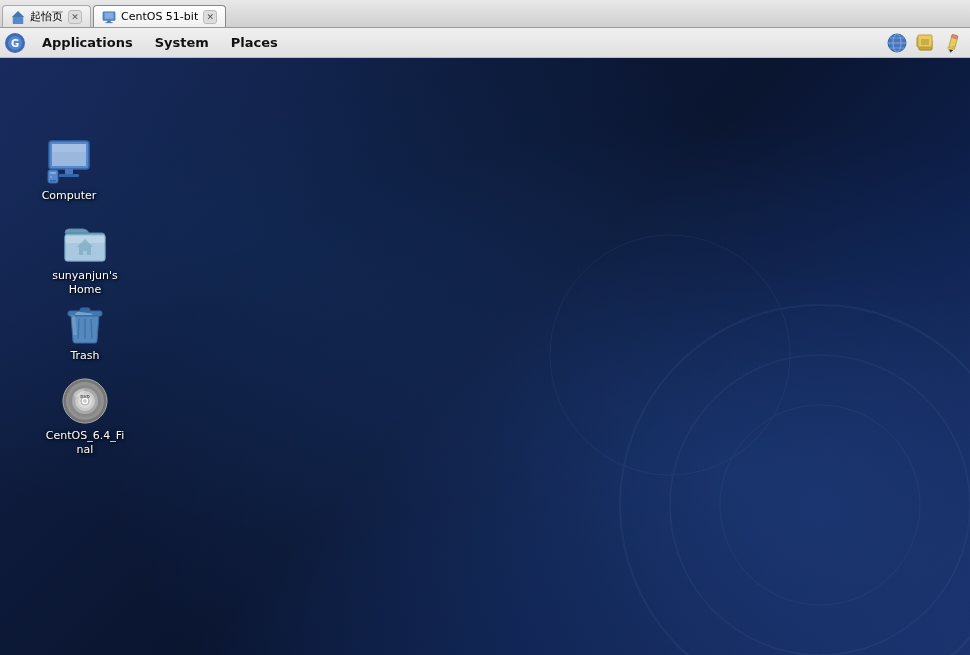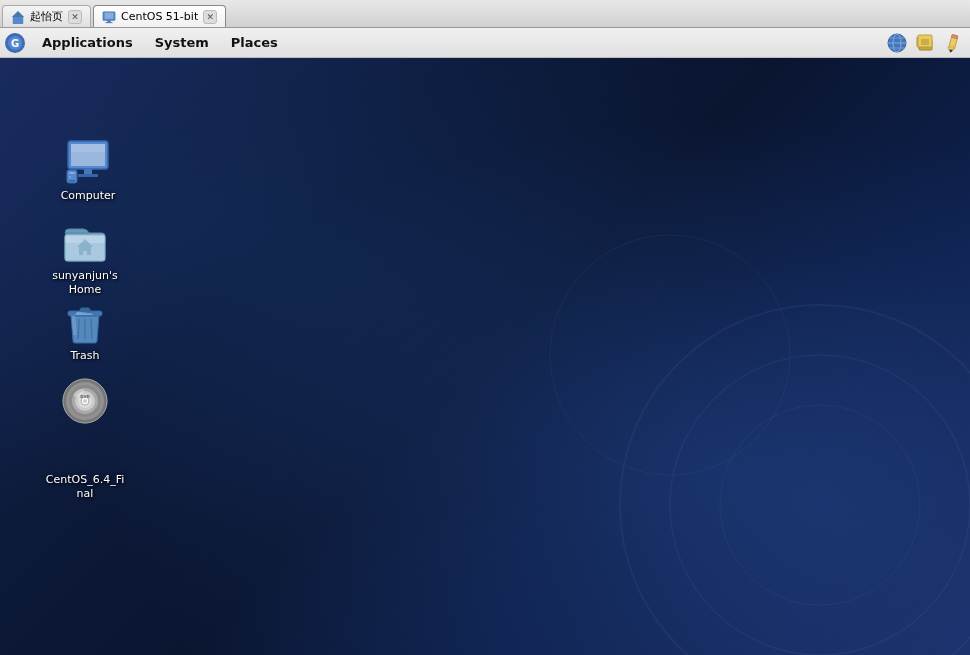--- a/index.html
+++ b/index.html
@@ -204,21 +204,21 @@
   <svg class="menu-applet" viewBox="0 0 22 22">
     <rect x="8" y="3" width="6" height="14" rx="1" fill="#e8cc60" stroke="#c0a040" stroke-width="1" transform="rotate(15 11 11)"></rect>
     <polygon points="7,17 10,20 13,14" fill="#e8cc60" stroke="#c0a040" stroke-width="0.5" transform="rotate(15 11 11)"></polygon>
     <rect x="8" y="3" width="6" height="3" rx="1" fill="#e08880" stroke="#c06060" stroke-width="0.5" transform="rotate(15 11 11)"></rect>
     <polygon points="9,18 11,21 13,18" fill="#333" transform="rotate(15 11 11)"></polygon>
   </svg>
 </div>
 
 <div id="desktop">
 
-  <div class="desktop-icon" style="left:43px; top:75px;">
+  <div class="desktop-icon" style="left:24px; top:75px;">
     <svg class="icon-img" viewBox="0 0 48 48">
 
       <rect x="4" y="4" width="40" height="28" rx="3" fill="#5588cc" stroke="#3366aa" stroke-width="1.5"></rect>
       <rect x="7" y="7" width="34" height="22" fill="#9ab8dd"></rect>
 
       <rect x="7" y="7" width="34" height="8" fill="#b0c8e8" opacity="0.5"></rect>
 
       <rect x="20" y="32" width="8" height="5" fill="#4477bb"></rect>
       <rect x="14" y="37" width="20" height="3" rx="1" fill="#3366aa"></rect>
 
@@ -261,21 +261,21 @@
 
       <rect x="4" y="18" width="40" height="8" rx="2" fill="rgba(255,255,255,0.2)"></rect>
 
       <polygon points="24,22 16,30 32,30" fill="#7aaac0" opacity="0.7"></polygon>
       <rect x="18" y="30" width="12" height="8" fill="#7aaac0" opacity="0.7"></rect>
       <rect x="22" y="34" width="4" height="4" fill="#aac8e0" opacity="0.9"></rect>
     </svg>
     <span class="icon-label">sunyanjun's Home</span>
   </div>
 
-  <div class="desktop-icon" style="left:40px; top:315px;gap:44px;">
+  <div class="desktop-icon" style="left:40px; top:315px;">
     <svg class="icon-img" viewBox="0 0 48 48">
 
       <circle cx="24" cy="24" r="22" fill="#777" stroke="#555" stroke-width="1"></circle>
 
       <circle cx="24" cy="24" r="22" fill="none" stroke="#aaa" stroke-width="1"></circle>
 
       <circle cx="24" cy="24" r="19" fill="#999" opacity="0.8"></circle>
       <circle cx="24" cy="24" r="16" fill="#888" opacity="0.9"></circle>
       <circle cx="24" cy="24" r="13" fill="#aaa"></circle>
       <circle cx="24" cy="24" r="10" fill="#ccc"></circle>

